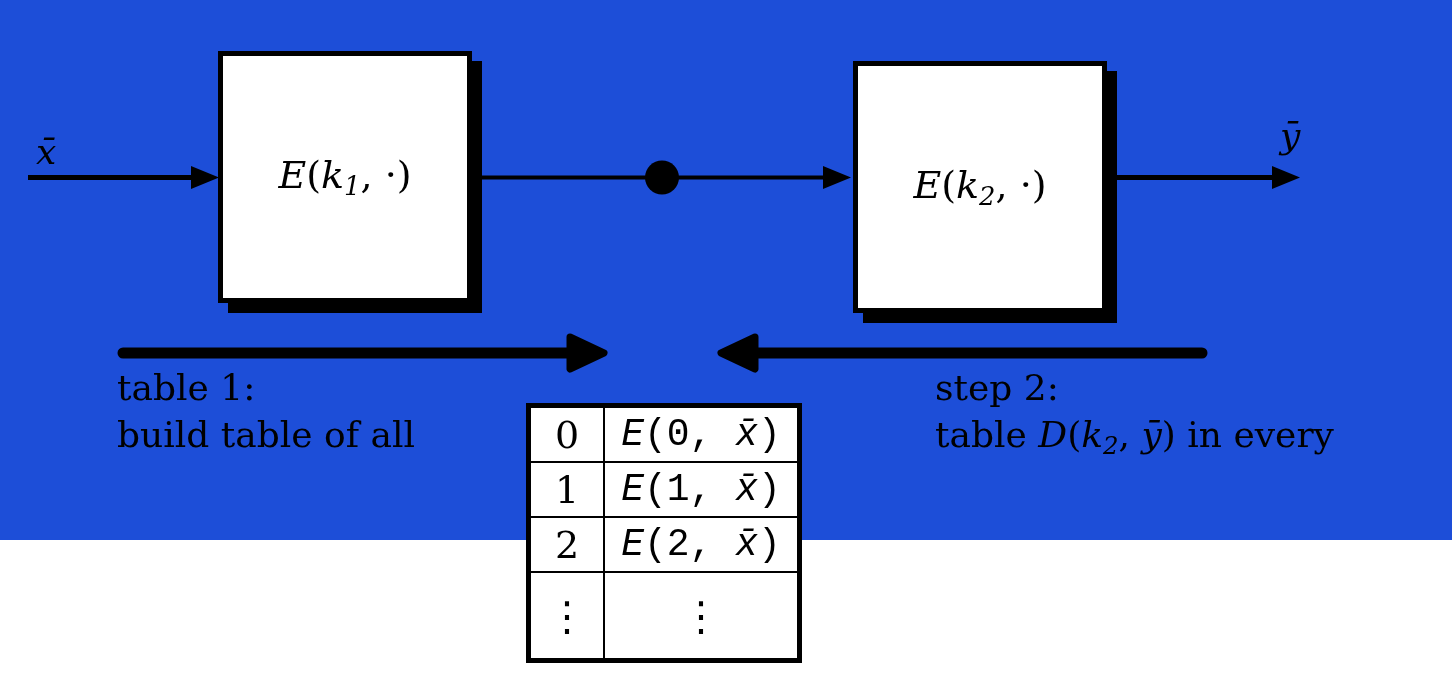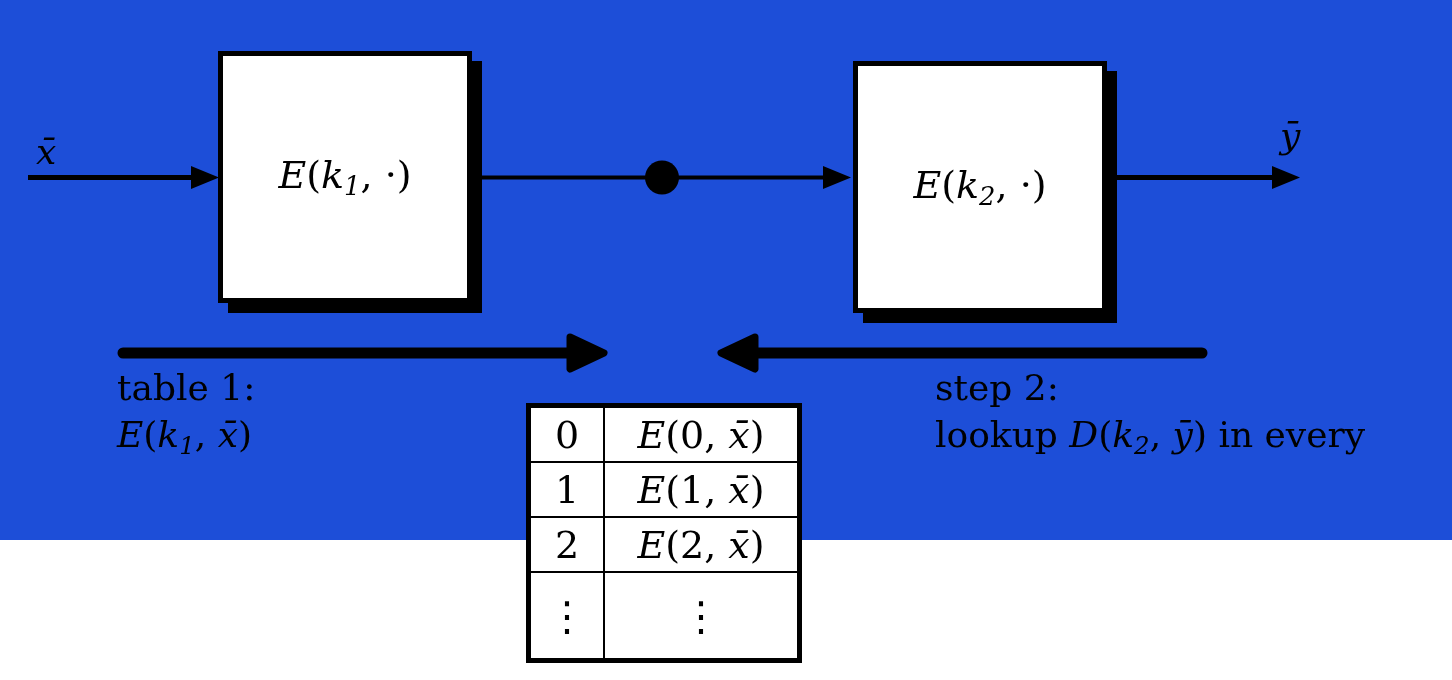--- a/index.html
+++ b/index.html
@@ -57,21 +57,21 @@
     border: 5px solid #000;
     font-size: 38px;
   }
   #lookup-table td {
     border: 2px solid #000;
     text-align: center;
     vertical-align: middle;
     padding: 0;
   }
   #lookup-table td.key-col { width: 72px; }
-  #lookup-table td.val-col { width: 192px; }
+  #lookup-table td.val-col { width: 192px; font-family: Liberation Mono, monospace; }
   #lookup-table tr.row-std  td { height: 53px; }
   #lookup-table tr.row-dots td {
     height: 85px;
     font-family: "DejaVu Serif", "DejaVu Sans", serif;
     font-size: 40px;
     letter-spacing: 0;
   }
 </style>
 </head>
 <body>
@@ -106,26 +106,26 @@
   </div>
   <div class="block" id="block2">
     <span><span class="r-i">E</span><span>(</span><span class="r-i">k</span><span class="r-sub">2</span><span>, ·)</span></span>
   </div>
 
   <div class="wire-label" id="input-label"><span class="r-i">x̄</span></div>
   <div class="wire-label" id="output-label"><span class="r-i">ȳ</span></div>
 
   <div class="step-text" id="step1-text">
     <div>table 1:</div>
-    <div><span class="r-i">E</span><span>(</span><span class="r-i">k</span><span class="r-sub">1</span><span>, </span><span class="r-i">x̄</span><span>)</span></div>
+    <div>build table of all</div>
   </div>
 
   <div class="step-text" id="step2-text">
     <div>step 2:</div>
-    <div><span>lookup </span><span class="r-i">D</span><span>(</span><span class="r-i">k</span><span class="r-sub">2</span><span>, </span><span class="r-i">ȳ</span><span>)</span><span> in every</span></div>
+    <div><span>table </span><span class="r-i">D</span><span>(</span><span class="r-i">k</span><span class="r-sub">2</span><span>, </span><span class="r-i">ȳ</span><span>)</span><span> in every</span></div>
   </div>
 
   <table id="lookup-table">
     <tbody>
       <tr class="row-std">
         <td class="key-col">0</td>
         <td class="val-col"><span class="r-i">E</span><span>(0, </span><span class="r-i">x̄</span><span>)</span></td>
       </tr>
       <tr class="row-std">
         <td class="key-col">1</td>

